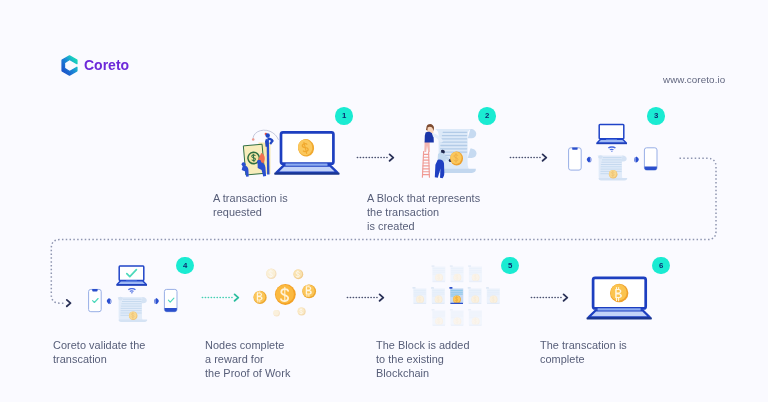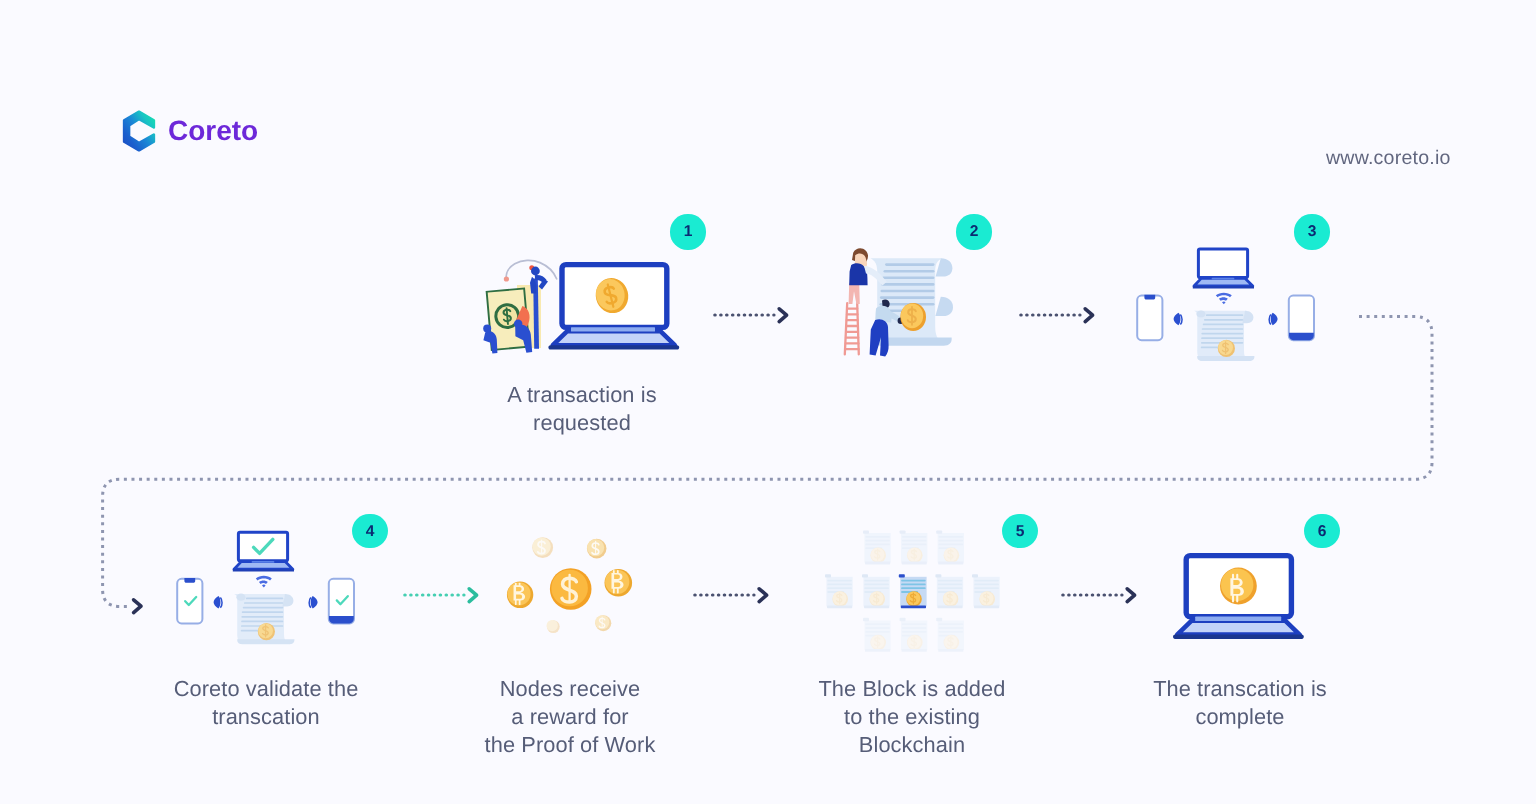--- a/index.html
+++ b/index.html
@@ -14,21 +14,21 @@
              font-family:Liberation Sans, sans-serif;line-height:21px;}
   #site-url{left:663px;top:55.5px;font-size:9.8px;color:#61667f;letter-spacing:0.1px;margin-top:18px;}
   
   #title{left:51px;top:125px;}
   #title div{line-height:28px;}
   #title div{display:block;}
   #title div{transform-origin:left center;}
   #title .l1{font-size:25px;font-weight:300;color:#28356b;transform:scaleX(0.92);}
   #title .l2{font-size:25px;font-weight:700;color:#13246b;transform:scaleX(0.97);}
   #title .l3{font-size:25px;font-weight:300;color:#28356b;transform:scaleX(0.89);}
-  .cap{position:absolute;text-align:center;font-size:10.9px;color:#565d78;
+  .cap{position:absolute;text-align:left;font-size:10.9px;color:#565d78;
        line-height:14px;white-space:pre;letter-spacing:0.05px;}
   .badge{position:absolute;width:17.5px;height:17.5px;border-radius:50%;
          background:#1aebd2;color:#0c2b72;font-size:7.8px;font-weight:700;
          display:flex;align-items:center;justify-content:center;
          font-family:"Liberation Sans",sans-serif;}
   svg{display:block;overflow:visible;}
 </style>
 </head>
 <body>
 
@@ -544,23 +544,26 @@
 
   <div class="badge" style="left:335.3px;top:107px">1</div>
   <div class="badge" style="left:478.3px;top:107px">2</div>
   <div class="badge" style="left:647.3px;top:107px">3</div>
   <div class="badge" style="left:176.3px;top:256.8px">4</div>
   <div class="badge" style="left:501.3px;top:256.8px">5</div>
   <div class="badge" style="left:652.3px;top:256.8px">6</div>
 
   <div class="cap" style="left:213px;top:191px;width:156px">A transaction is
 requested</div>
+  <div class="cap" style="left:367px;top:191px;width:158px">A Block that represents
+the transaction
+is created</div>
   <div class="cap" style="left:53px;top:338px;width:160px">Coreto validate the
 transcation</div>
-  <div class="cap" style="left:205px;top:338px;width:160px">Nodes receive
+  <div class="cap" style="left:205px;top:338px;width:160px">Nodes complete
 a reward for
 the Proof of Work</div>
   <div class="cap" style="left:540px;top:338px;width:160px">The transcation is
 complete</div>
   <div class="cap" style="left:376px;top:338px;width:160px">The Block is added
 to the existing
 Blockchain</div>
 
 </div>
 

